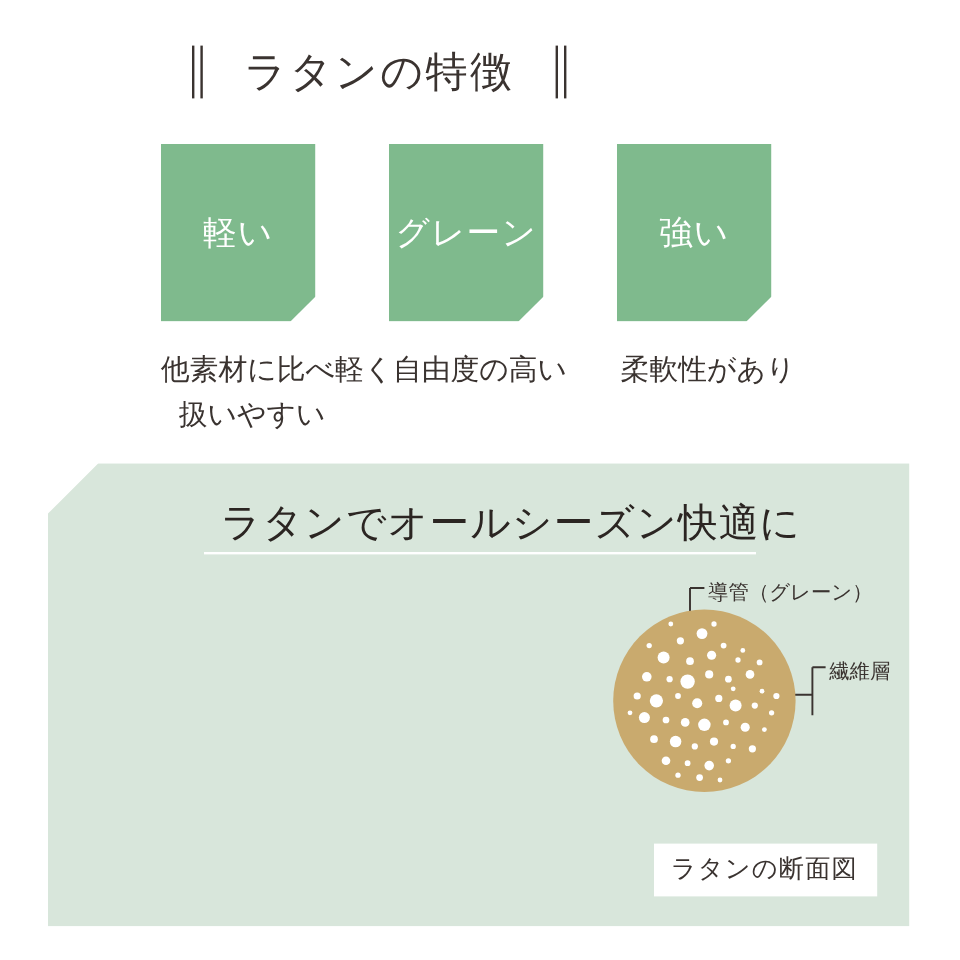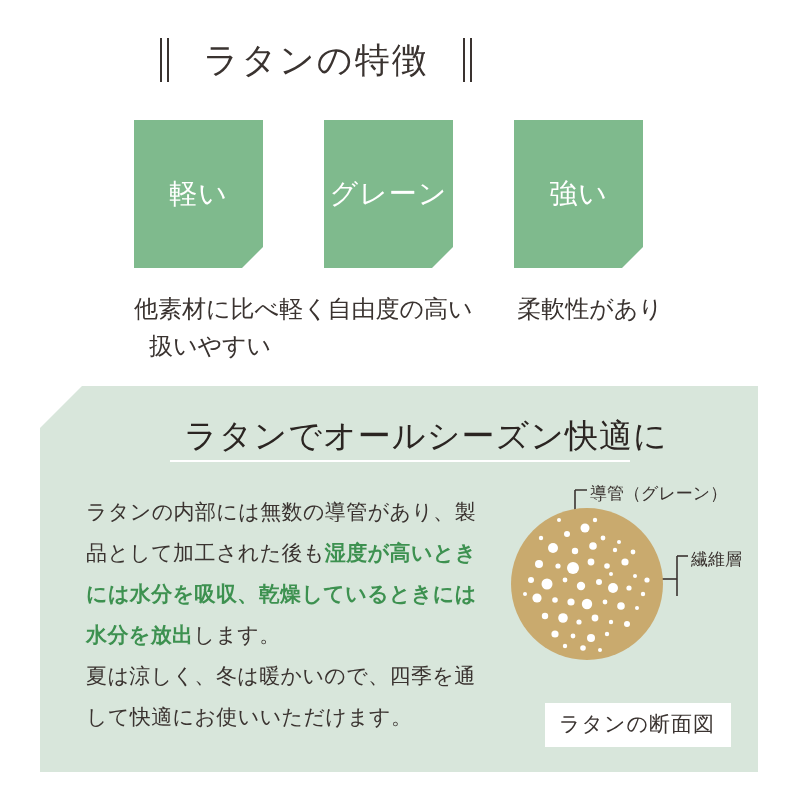--- a/index.html
+++ b/index.html
@@ -220,21 +220,20 @@
     </div>
   </div>
 
 </div>
 
 <div class="panel">
 
   <div class="section-heading">ラタンでオールシーズン快適に</div>
   <div class="heading-underline"></div>
 
-  <div class="body-copy"><span>ラタンの内部には無数の導管があり、製品として加工された後も</span><span class="hl">湿度が高いときには水分を吸収、乾燥しているときには水分を放出</span><span>します。</span><br><span>夏は涼しく、冬は暖かいので、四季を通して快適にお使いいただけます。</span></div>
 
   <div class="diagram">
 
     <svg class="cross-svg" width="265" height="215" viewBox="0 0 265 215">
 
       <path d="M 80 14 L 92 14" stroke="#3a3330" stroke-width="1.6" fill="none"></path>
       <path d="M 80 14 L 80 82" stroke="#3a3330" stroke-width="1.6" fill="none"></path>
 
       <path d="M 182 80 L 193 80" stroke="#3a3330" stroke-width="1.6" fill="none"></path>
       <path d="M 182 80 L 182 120" stroke="#3a3330" stroke-width="1.6" fill="none"></path>

